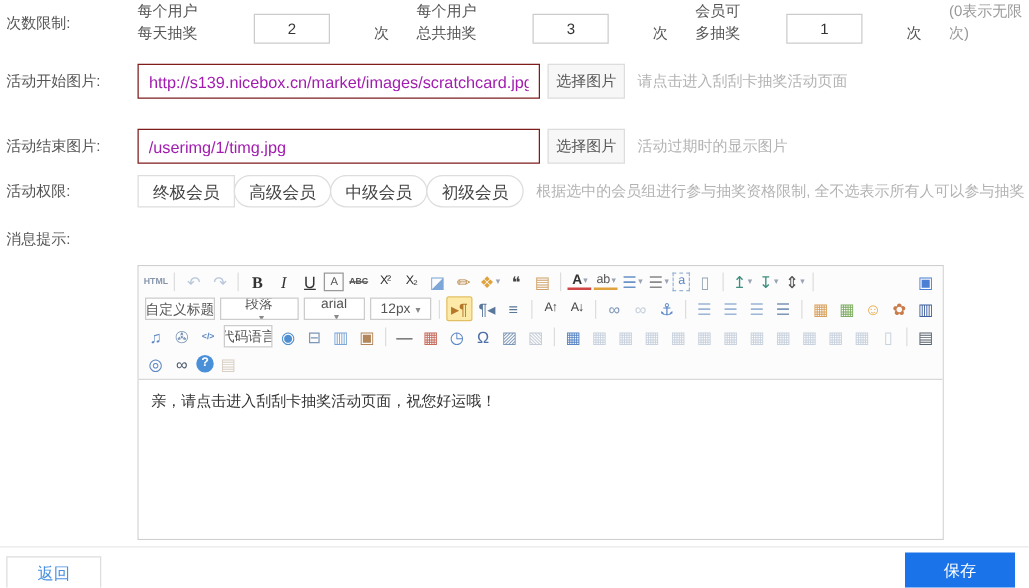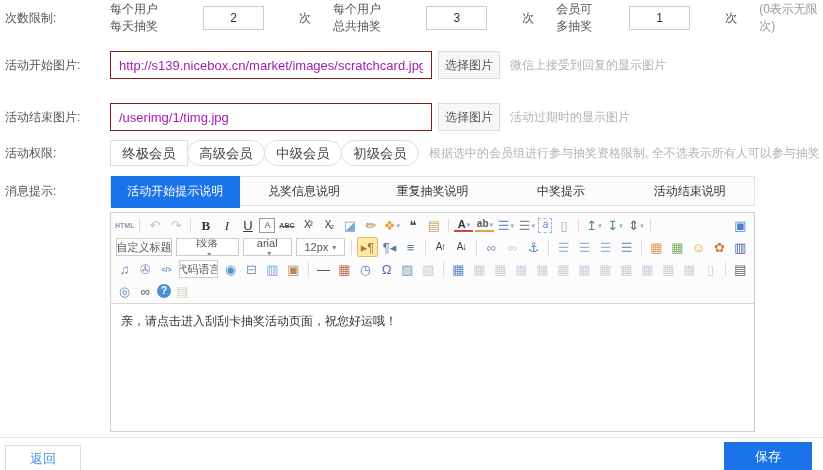--- a/index.html
+++ b/index.html
@@ -4,21 +4,21 @@
 <style>
   html,body{margin:0;padding:0;}
   body{
     width:823px;height:470px;position:relative;overflow:hidden;background:#fff;
     font-family:"Liberation Sans","DejaVu Sans",sans-serif;font-size:12px;color:#555;
   }
   .form-row{display:flex;align-items:center;margin-left:5px;}
   .flabel{width:105px;flex:0 0 105px;color:#555;}
   
   #row-limit{margin-top:6px;height:24px;}
-  .limit-group{display:flex;align-items:center;margin-right:22px;gap:27px;}
+  .limit-group{display:flex;align-items:flex-end;margin-right:22px;gap:27px;}
   .limit-group .lg-label{color:#555;margin-right:8px;}
   .limit-group input{width:55px;height:20px;border:1px solid #ccc;text-align:center;color:#333;font-size:12px;outline:none;}
   .limit-group .lg-suffix{margin-left:8px;color:#555;}
   .note{color:#999;}
   
   #row-start{margin-top:21px;height:28px;}
   #row-end{margin-top:24px;height:28px;}
   .url-input{width:304px;height:26px;border:1px solid #7f1d1d;padding:0 8px;color:#a21caf;font-size:13px;outline:none;}
   .pick-btn{margin-left:6px;width:62px;height:28px;background:#f7f7f7;border:1px solid #ddd;color:#555;font-size:12px;cursor:pointer;font-family:inherit;}
   .hint{margin-left:10px;color:#b3b3b3;white-space:nowrap;}
@@ -84,21 +84,21 @@
           <span class="lg-suffix">次</span>
         </span>
       </span>
     <span class="note">(0表示无限次)</span>
   </div>
 
   <div class="form-row" id="row-start">
     <span class="flabel">活动开始图片:</span>
     <input class="url-input" type="text" value="http://s139.nicebox.cn/market/images/scratchcard.jpg" style="">
     <button class="pick-btn">选择图片</button>
-    <span class="hint">微信上接受到回复的显示图片</span>
+    <span class="hint">请点击进入刮刮卡抽奖活动页面</span>
   </div>
 
   <div class="form-row" id="row-end">
     <span class="flabel">活动结束图片:</span>
     <input class="url-input" type="text" value="/userimg/1/timg.jpg" style="">
     <button class="pick-btn">选择图片</button>
     <span class="hint">活动过期时的显示图片</span>
   </div>
 
   <div class="form-row" id="row-perm">
@@ -107,27 +107,20 @@
         <button class="perm-btn">终极会员</button>
         <button class="perm-btn">高级会员</button>
         <button class="perm-btn">中级会员</button>
         <button class="perm-btn">初级会员</button>
       </span>
     <span class="hint">根据选中的会员组进行参与抽奖资格限制, 全不选表示所有人可以参与抽奖</span>
   </div>
 
   <div class="form-row" id="row-tabs">
     <span class="flabel" style="line-height:30px;">消息提示:</span>
-    <span class="tabbar" id="tabbar">
-        <span class="tab active" style="background-color: rgb(26, 115, 232);">活动开始提示说明</span>
-        <span class="tab">兑奖信息说明</span>
-        <span class="tab">重复抽奖说明</span>
-        <span class="tab">中奖提示</span>
-        <span class="tab">活动结束说明</span>
-      </span>
   </div>
 
   <div class="editor">
     <div class="toolbar" id="editor-toolbar">
         <div class="tb-row">
           <span class="tbi small" style="color: rgb(135, 150, 173);">HTML</span>
           <span class="sep"></span>
           <span class="tbi" style="color: rgb(185, 199, 220);">↶</span>
           <span class="tbi" style="color: rgb(185, 199, 220);">↷</span>
           <span class="sep"></span>
@@ -138,21 +131,21 @@
           <span class="tbi strike" style="color: rgb(85, 85, 85);">ABC</span>
           <span class="tbi small2" style="color: rgb(51, 51, 51);">X²</span>
           <span class="tbi small2" style="color: rgb(51, 51, 51);">X₂</span>
           <span class="tbi" style="color: rgb(125, 167, 217);">◪</span>
           <span class="tbi" style="color: rgb(181, 128, 60);">✏</span>
           <span class="tbi" style="color: rgb(224, 162, 60);">❖<span class="tbi-arrow">▾</span></span>
           <span class="tbi" style="color: rgb(68, 68, 68);">❝</span>
           <span class="tbi" style="color: rgb(207, 162, 106);">▤</span>
           <span class="sep"></span>
           <span class="tbi fc" style="color: rgb(51, 51, 51);">A<span class="tbi-arrow">▾</span></span>
-          <span class="tbi hc" style="color: rgb(85, 85, 85); font-weight: bold;">ab<span class="tbi-arrow">▾</span></span>
+          <span class="tbi hc" style="color: rgb(85, 85, 85);">ab<span class="tbi-arrow">▾</span></span>
           <span class="tbi" style="color: rgb(106, 147, 200);">☰<span class="tbi-arrow">▾</span></span>
           <span class="tbi" style="color: rgb(138, 138, 138);">☰<span class="tbi-arrow">▾</span></span>
           <span class="tbi dashbox" style="color: rgb(91, 135, 197);">a</span>
           <span class="tbi" style="color: rgb(154, 167, 184);">▯</span>
           <span class="sep"></span>
           <span class="tbi" style="color: rgb(63, 143, 127);">↥<span class="tbi-arrow">▾</span></span>
           <span class="tbi" style="color: rgb(63, 143, 127);">↧<span class="tbi-arrow">▾</span></span>
           <span class="tbi" style="color: rgb(85, 85, 85);">⇕<span class="tbi-arrow">▾</span></span>
           <span class="sep"></span>
           <span class="spring"></span>

